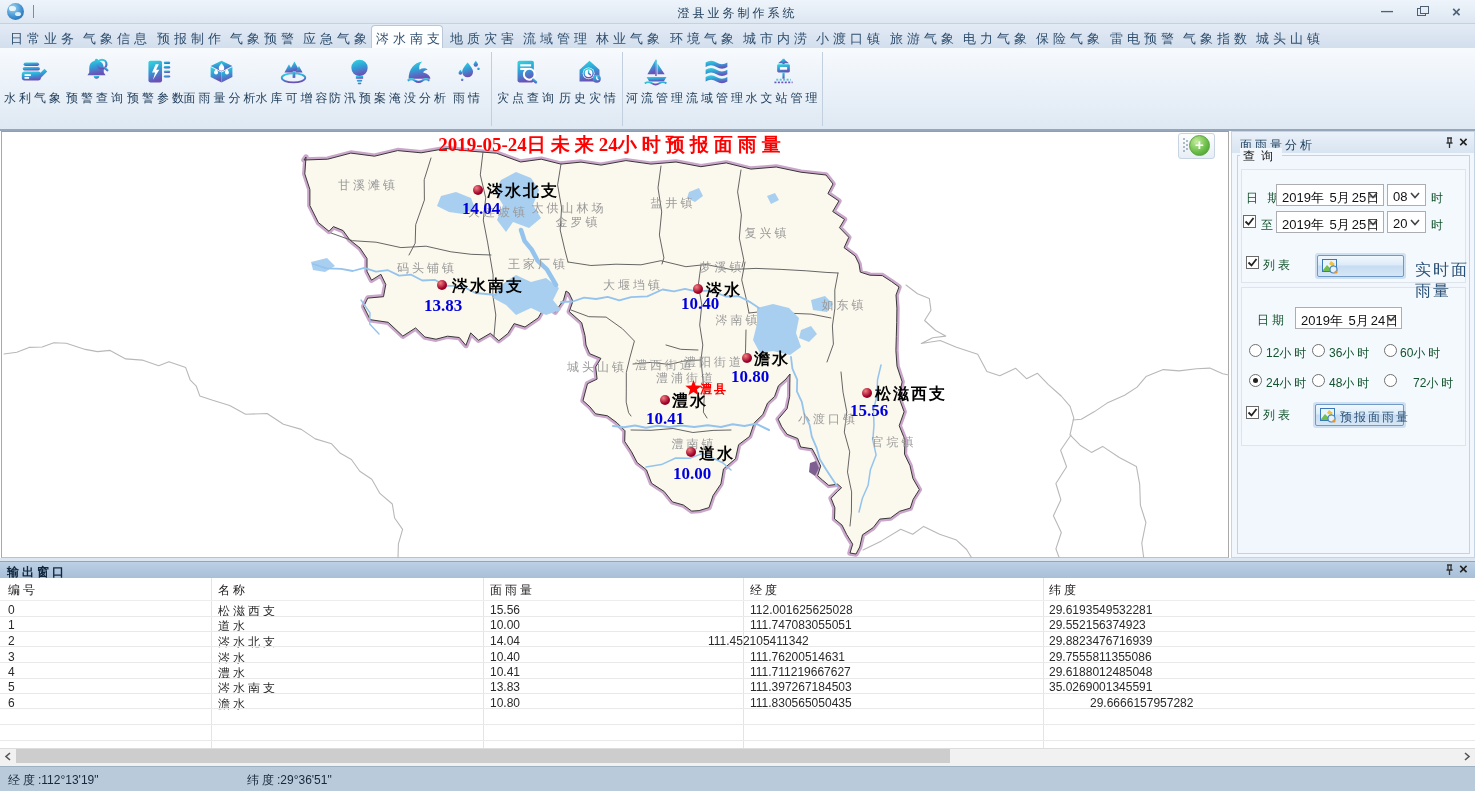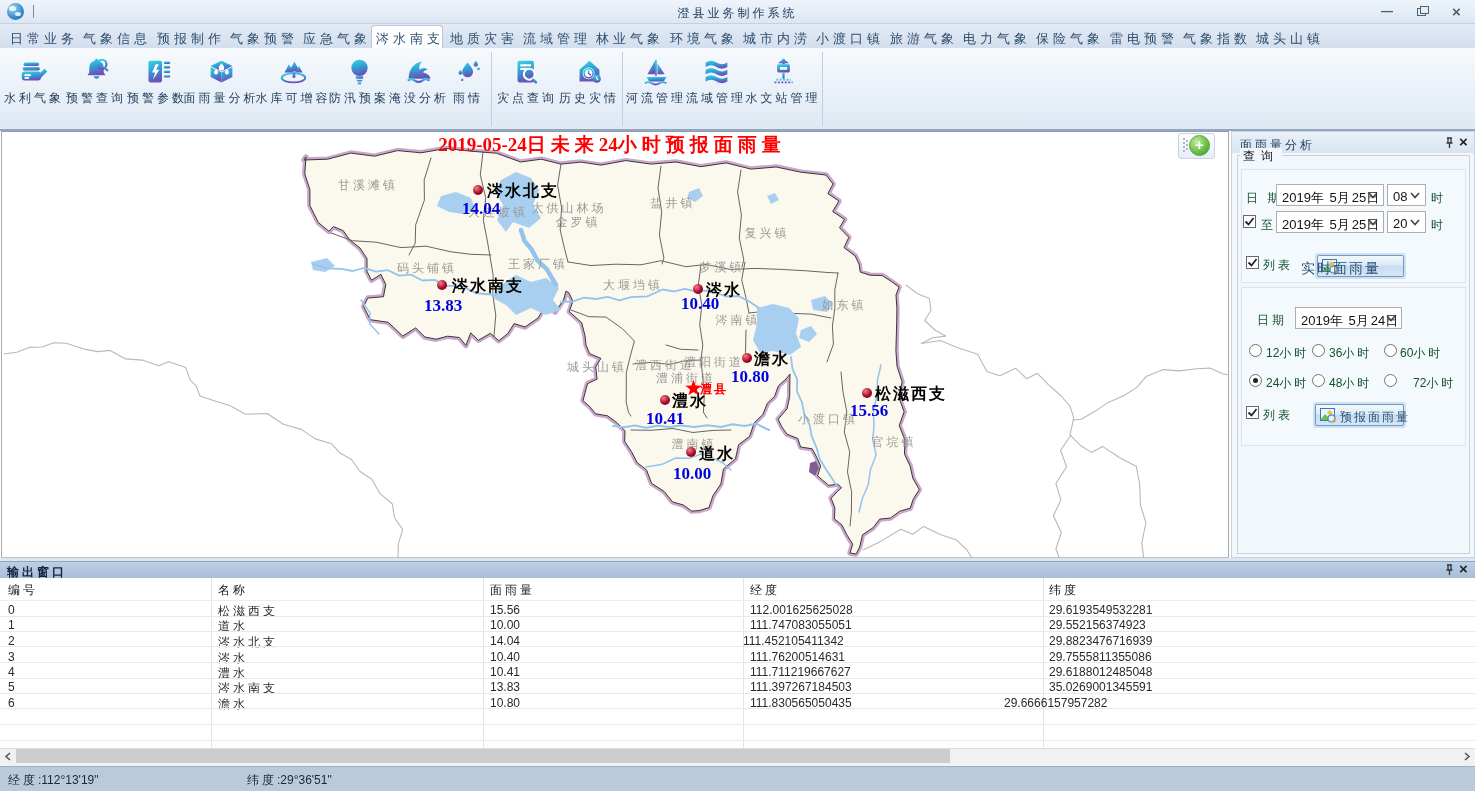--- a/index.html
+++ b/index.html
@@ -409,21 +409,21 @@
 <div class="abs plab cj" style="left:1263px;top:257px">列表</div>
 <div class="abs" style="left:1315px;top:253px;width:91px;height:26px;background:#cfe0f2;border-radius:3px"></div>
 <div class="abs" style="left:1317px;top:255px;width:87px;height:22px;background:linear-gradient(#f2f8fd,#dcebf8 45%,#c7dcf0 50%,#d6e7f6);border:1px solid #7099c6;border-radius:2px"></div>
 <svg class="abs" style="left:1322px;top:258px" width="16" height="16">
     <rect x="0.5" y="1.5" width="14" height="12" fill="#eaf4fc" stroke="#3a78b8" stroke-width="1"></rect>
     <path d="M1 12 l4 -5 3 3 3 -4 3 4 v3 h-13 z" fill="#6fbf4f"></path>
     <path d="M9 3 l4 3 -3 2 -3 -2 z" fill="#f0c040"></path>
     <circle cx="11.5" cy="11.5" r="3.5" fill="#e8f0fa" stroke="#4a86c0" stroke-width="1.2"></circle>
     <circle cx="14" cy="14" r="1.6" fill="#e89820"></circle>
   </svg>
-<div class="abs" style="left:1301px;top:260px;font-size:14px;color:#2a5076;letter-spacing:2px">实时面雨量</div>
+<div class="abs" style="left:1415px;top:260px;font-size:16px;color:#2a5076;letter-spacing:2px">实时面雨量</div>
 <div class="abs plab cj" style="left:1257px;top:312px">日期</div>
 <div class="abs" style="left:1295px;top:307px;width:107px;height:22px;background:#fff;border:1px solid #abadb3"></div>
 <div class="abs ddt" style="left:1301px;top:312px">2019<span style="letter-spacing:2px">年</span> 5<span style="letter-spacing:2px">月</span>24<span style="letter-spacing:2px">日</span></div>
 <svg class="abs" style="left:1386px;top:315px" width="10" height="7">
     <path d="M1 1 L5 5.5 L9 1" stroke="#444" stroke-width="1.6" fill="none"></path>
   </svg>
 <div class="abs" style="left:1249px;top:344px;width:13px;height:13px;border-radius:50%;background:#fff;border:1px solid #707070"></div>
 <div class="abs plab" style="left:1266px;top:345px">12<span class="cj">小时</span></div>
 <div class="abs" style="left:1312px;top:344px;width:13px;height:13px;border-radius:50%;background:#fff;border:1px solid #707070"></div>
 <div class="abs plab" style="left:1329px;top:345px">36<span class="cj">小时</span></div>
@@ -474,42 +474,42 @@
 <div class="abs td" style="left:750px;top:603px">112.001625625028</div>
 <div class="abs td" style="left:1049px;top:603px">29.6193549532281</div>
 <div class="abs td" style="left:8px;top:618px">1</div>
 <div class="abs td cj" style="left:218px;top:618px">道水</div>
 <div class="abs td" style="left:490px;top:618px">10.00</div>
 <div class="abs td" style="left:750px;top:618px">111.747083055051</div>
 <div class="abs td" style="left:1049px;top:618px">29.552156374923</div>
 <div class="abs td" style="left:8px;top:634px">2</div>
 <div class="abs td cj" style="left:218px;top:634px">涔水北支</div>
 <div class="abs td" style="left:490px;top:634px">14.04</div>
-<div class="abs td" style="left:743px;top:634px">111.452105411342</div>
+<div class="abs td" style="left:708px;top:634px">111.452105411342</div>
 <div class="abs td" style="left:1049px;top:634px">29.8823476716939</div>
 <div class="abs td" style="left:8px;top:650px">3</div>
 <div class="abs td cj" style="left:218px;top:650px">涔水</div>
 <div class="abs td" style="left:490px;top:650px">10.40</div>
 <div class="abs td" style="left:750px;top:650px">111.76200514631</div>
 <div class="abs td" style="left:1049px;top:650px">29.7555811355086</div>
 <div class="abs td" style="left:8px;top:665px">4</div>
 <div class="abs td cj" style="left:218px;top:665px">澧水</div>
 <div class="abs td" style="left:490px;top:665px">10.41</div>
 <div class="abs td" style="left:750px;top:665px">111.711219667627</div>
 <div class="abs td" style="left:1049px;top:665px">29.6188012485048</div>
 <div class="abs td" style="left:8px;top:680px">5</div>
 <div class="abs td cj" style="left:218px;top:680px">涔水南支</div>
 <div class="abs td" style="left:490px;top:680px">13.83</div>
 <div class="abs td" style="left:750px;top:680px">111.397267184503</div>
 <div class="abs td" style="left:1049px;top:680px">35.0269001345591</div>
 <div class="abs td" style="left:8px;top:696px">6</div>
 <div class="abs td cj" style="left:218px;top:696px">澹水</div>
 <div class="abs td" style="left:490px;top:696px">10.80</div>
 <div class="abs td" style="left:750px;top:696px">111.830565050435</div>
-<div class="abs td" style="left:1004px;top:696px">29.6666157957282</div>
+<div class="abs td" style="left:1090px;top:696px">29.6666157957282</div>
 <div class="abs" style="left:0;top:600px;width:1475px;height:1px;background:#ededed"></div>
 <div class="abs" style="left:0;top:616px;width:1475px;height:1px;background:#e9e9e9"></div>
 <div class="abs" style="left:0;top:631px;width:1475px;height:1px;background:#e9e9e9"></div>
 <div class="abs" style="left:0;top:646px;width:1475px;height:1px;background:#e9e9e9"></div>
 <div class="abs" style="left:0;top:662px;width:1475px;height:1px;background:#e9e9e9"></div>
 <div class="abs" style="left:0;top:678px;width:1475px;height:1px;background:#e9e9e9"></div>
 <div class="abs" style="left:0;top:693px;width:1475px;height:1px;background:#e9e9e9"></div>
 <div class="abs" style="left:0;top:708px;width:1475px;height:1px;background:#e9e9e9"></div>
 <div class="abs" style="left:0;top:724px;width:1475px;height:1px;background:#e9e9e9"></div>
 <div class="abs" style="left:0;top:740px;width:1475px;height:1px;background:#e9e9e9"></div>

